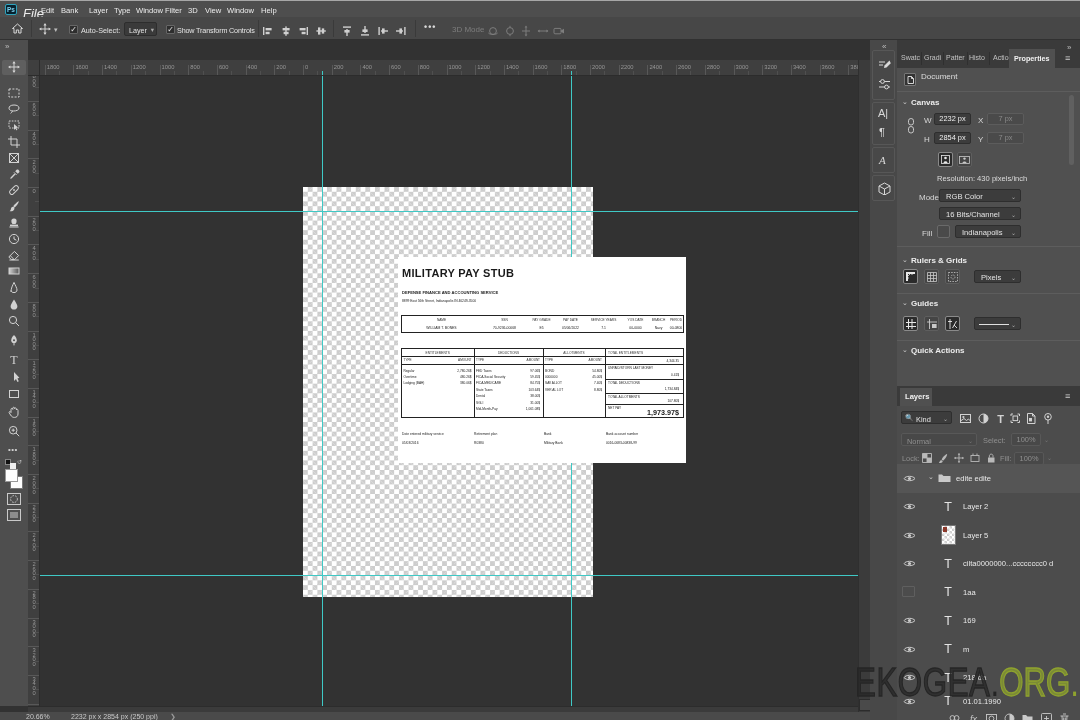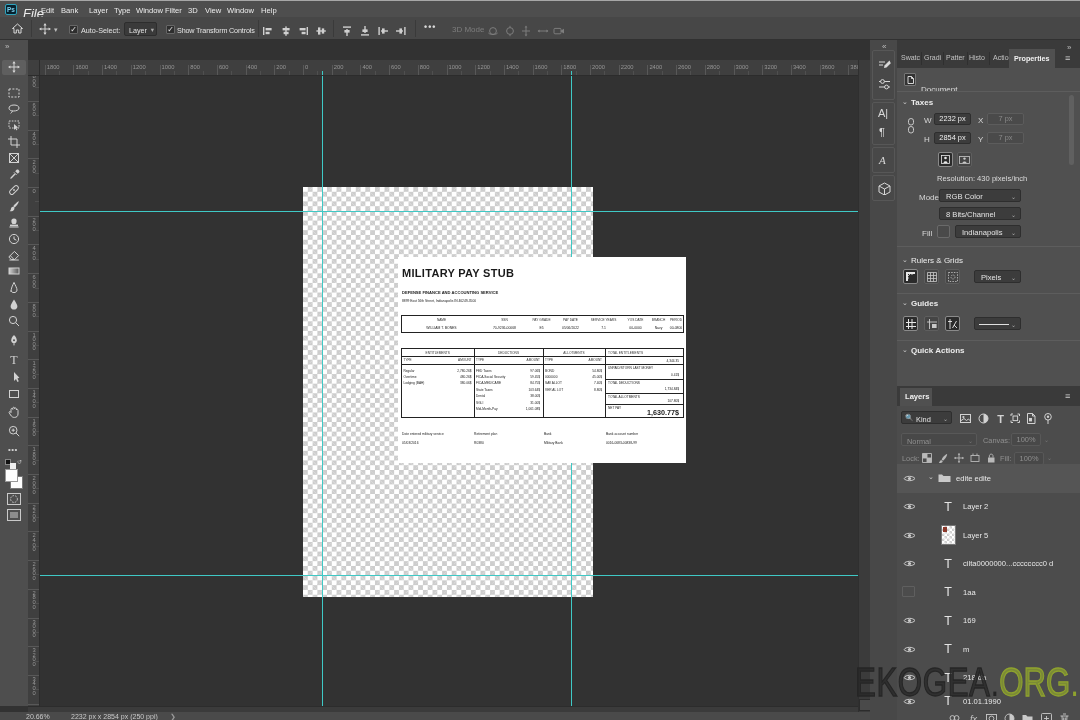--- a/index.html
+++ b/index.html
@@ -560,21 +560,21 @@
 <div class="abs" style="left:3px;top:16.5px;font-size:3.2px;color:#222;">UNPAID/STORN LAST MONEY</div>
 <div class="abs" style="left:0px;top:23.5px;width:74px;text-align:right;font-size:3.2px;color:#181818;">0.41$</div>
 <div class="abs" style="left:0;top:29.7px;width:78px;height:0.8px;background:#222;"></div>
 <div class="abs" style="left:3px;top:31.5px;font-size:3.2px;color:#222;">TOTAL DEDUCTIONS</div>
 <div class="abs" style="left:0px;top:37.8px;width:74px;text-align:right;font-size:3.2px;color:#181818;">1,734.84$</div>
 <div class="abs" style="left:0;top:43.7px;width:78px;height:0.8px;background:#222;"></div>
 <div class="abs" style="left:3px;top:45.5px;font-size:3.2px;color:#222;">TOTAL ALLOTMENTS</div>
 <div class="abs" style="left:0px;top:49.8px;width:74px;text-align:right;font-size:3.2px;color:#181818;">107.80$</div>
 <div class="abs" style="left:0;top:55.3px;width:78px;height:0.8px;background:#222;"></div>
 <div class="abs" style="left:3px;top:57px;font-size:3.2px;color:#222;">NET PAY</div>
-<div class="abs" style="left:0px;top:58.5px;width:74px;text-align:right;font-size:7.2px;font-weight:bold;color:#181818;">1,630.77$</div>
+<div class="abs" style="left:0px;top:58.5px;width:74px;text-align:right;font-size:7.2px;font-weight:bold;color:#181818;">1,973.97$</div>
 </div>
 </div>
 <div class="abs" style="left:4px;top:175px;font-size:3.3px;color:#222;">Date entered military service</div>
 <div class="abs" style="left:4px;top:183.5px;font-size:3.3px;color:#222;">05/03/2016</div>
 <div class="abs" style="left:76px;top:175px;font-size:3.3px;color:#222;">Retirement plan</div>
 <div class="abs" style="left:76px;top:183.5px;font-size:3.3px;color:#222;">R0380</div>
 <div class="abs" style="left:146px;top:175px;font-size:3.3px;color:#222;">Bank</div>
 <div class="abs" style="left:146px;top:183.5px;font-size:3.3px;color:#222;">Military Bank</div>
 <div class="abs" style="left:208px;top:175px;font-size:3.3px;color:#222;">Bank account number</div>
 <div class="abs" style="left:208px;top:183.5px;font-size:3.3px;color:#222;">0016-0683-00838-99</div>
@@ -626,24 +626,24 @@
 <div class="abs" style="left:113px;top:3px;width:1px;height:13px;background:#2f2f2f;"></div>
 <div class="abs" style="left:112px;top:0;width:46px;height:19px;background:#505050;"></div>
 <div class="abs" style="left:117px;top:5px;font-size:7.2px;font-weight:bold;color:#f2f2f2;">Properties</div>
 <div class="abs" style="left:168px;top:4px;font-size:9px;color:#cfcfcf;">≡</div>
 </div>
 <div class="abs" style="left:170px;top:3px;font-size:8px;color:#bdbdbd;">»</div>
 <div class="abs" style="left:7px;top:33px;width:12px;height:13px;background:#333;border:1px solid #777;border-radius:1px;"></div>
 <svg class="ic" style="left:10px;top:36px" width="7" height="8" viewBox="0 0 7 8">
         <path d="M1 0.5 L4.5 0.5 L6.5 2.5 L6.5 7.5 L1 7.5 Z M4.5 0.5 L4.5 2.5 L6.5 2.5" stroke="#e8e8e8" fill="none" stroke-width="0.9"></path>
       </svg>
-<div class="abs" style="left:24px;top:45px;font-size:8px;color:#dddddd;">Document</div>
+<div class="abs" style="left:24px;top:32px;font-size:8px;color:#dddddd;">Document</div>
 <div class="abs" style="left:0;top:51px;width:183px;height:1px;background:#5d5d5d;"></div>
 <div class="abs" style="left:5px;top:58px;font-size:7px;color:#cfcfcf;">⌄</div>
-<div class="abs" style="left:14px;top:58px;font-size:8px;font-weight:bold;color:#ececec;">Taxes</div>
+<div class="abs" style="left:14px;top:58px;font-size:8px;font-weight:bold;color:#ececec;">Canvas</div>
 <svg class="ic" style="left:10px;top:78px" width="8" height="16" viewBox="0 0 8 16">
         <rect x="1.5" y="0.5" width="5" height="6.5" rx="2.4" stroke="#c9c9c9" fill="none"></rect>
         <rect x="1.5" y="8.5" width="5" height="6.5" rx="2.4" stroke="#c9c9c9" fill="none"></rect>
       </svg>
 <div class="abs" style="left:27px;top:76px;font-size:8px;color:#d6d6d6;">W</div>
 <div class="abs" style="left:37px;top:73px;width:37px;height:12px;background:#3c3c3c;border:1px solid #2e2e2e;border-radius:2px;color:#eee;font-size:7.4px;line-height:10px;text-align:center;">2232 px</div>
 <div class="abs" style="left:81px;top:76px;font-size:8px;color:#d6d6d6;">X</div>
 <div class="abs" style="left:90px;top:73px;width:37px;height:12px;background:#4a4a4a;border:1px solid #5c5c5c;border-radius:2px;color:#8a8a8a;font-size:7.4px;line-height:10px;text-align:center;">7 px</div>
 <div class="abs" style="left:27px;top:95px;font-size:8px;color:#d6d6d6;">H</div>
 <div class="abs" style="left:37px;top:92px;width:37px;height:12px;background:#3c3c3c;border:1px solid #2e2e2e;border-radius:2px;color:#eee;font-size:7.4px;line-height:10px;text-align:center;">2854 px</div>
@@ -661,32 +661,32 @@
         <circle cx="5.5" cy="2.6" r="1.2" fill="#c9c9c9"></circle>
         <path d="M3.5 7 C3.5 5 7.5 5 7.5 7 Z" fill="#c9c9c9"></path>
       </svg>
 <div class="abs" style="left:40px;top:134px;font-size:7.6px;color:#dcdcdc;">Resolution: 430 pixels/inch</div>
 <div class="abs" style="left:22px;top:153px;font-size:8px;color:#d6d6d6;">Mode</div>
 <div class="abs" style="left:42px;top:149px;width:82px;height:13px;background:#3c3c3c;border:1px solid #2e2e2e;border-radius:2px;">
         <span style="position:absolute;left:6px;top:2px;font-size:7.6px;color:#e4e4e4;">RGB Color</span>
         <span style="position:absolute;right:4px;top:3px;font-size:6px;color:#b0b0b0;">⌄</span>
       </div>
 <div class="abs" style="left:42px;top:167px;width:82px;height:13px;background:#3c3c3c;border:1px solid #2e2e2e;border-radius:2px;">
-        <span style="position:absolute;left:6px;top:2px;font-size:7.6px;color:#e4e4e4;">8 Bits/Channel</span>
+        <span style="position:absolute;left:6px;top:2px;font-size:7.6px;color:#e4e4e4;">16 Bits/Channel</span>
         <span style="position:absolute;right:4px;top:3px;font-size:6px;color:#b0b0b0;">⌄</span>
       </div>
 <div class="abs" style="left:25px;top:189px;font-size:8px;color:#d6d6d6;">Fill</div>
 <div class="abs" style="left:40px;top:185px;width:13px;height:13px;background:#4a4a4a;border:1px solid #6a6a6a;border-radius:2px;"></div>
 <div class="abs" style="left:58px;top:185px;width:66px;height:13px;background:#3c3c3c;border:1px solid #2e2e2e;border-radius:2px;">
         <span style="position:absolute;left:6px;top:2px;font-size:7.6px;color:#e4e4e4;">Indianapolis</span>
         <span style="position:absolute;right:4px;top:3px;font-size:6px;color:#b0b0b0;">⌄</span>
       </div>
 <div class="abs" style="left:0;top:206px;width:183px;height:1px;background:#5d5d5d;"></div>
 <div class="abs" style="left:5px;top:216px;font-size:7px;color:#cfcfcf;">⌄</div>
-<div class="abs" style="left:14px;top:216px;font-size:8px;font-weight:normal;color:#ececec;">Rulers &amp; Grids</div>
+<div class="abs" style="left:14px;top:216px;font-size:8px;font-weight:bold;color:#ececec;">Rulers &amp; Grids</div>
 <div class="abs" style="left:6px;top:229px;width:15px;height:15px;background:#2b2b2b;border:1px solid #8a8a8a;border-radius:2px;"></div>
 <svg class="ic" style="left:8.5px;top:231.5px" width="10" height="10" viewBox="0 0 10 10">
         <path d="M1 9 L1 1 L9 1" stroke="#e8e8e8" stroke-width="2" fill="none"></path>
         <path d="M3.5 1 L3.5 3 M6 1 L6 3 M1 3.5 L3 3.5 M1 6 L3 6" stroke="#e8e8e8" stroke-width="0.8"></path>
       </svg>
 <div class="abs" style="left:27px;top:229px;width:15px;height:15px;background:#454545;border:1px solid #5e5e5e;border-radius:2px;"></div>
 <svg class="ic" style="left:29.5px;top:231.5px" width="10" height="10" viewBox="0 0 10 10">
         <path d="M0.5 0.5 H9.5 V9.5 H0.5 Z M3.5 0.5 V9.5 M6.5 0.5 V9.5 M0.5 3.5 H9.5 M0.5 6.5 H9.5" stroke="#c9c9c9" stroke-width="0.8" fill="none"></path>
       </svg>
 <div class="abs" style="left:48px;top:229px;width:15px;height:15px;background:#454545;border:1px solid #5e5e5e;border-radius:2px;"></div>
@@ -758,21 +758,21 @@
       </svg>
 <svg class="ic" style="left:146px;top:27px" width="11" height="11" viewBox="0 0 11 11">
         <circle cx="5" cy="3.8" r="3.3" stroke="#d2d2d2" stroke-width="1" fill="none"></circle>
         <circle cx="5" cy="3.8" r="1.2" fill="#d2d2d2"></circle>
         <path d="M5 7 L5 11" stroke="#d2d2d2" stroke-width="1" fill="none"></path>
       </svg>
 <div class="abs" style="left:4px;top:47px;width:76px;height:13px;background:#484848;border:1px solid #585858;border-radius:2px;">
         <span style="position:absolute;left:5px;top:2.5px;font-size:7.4px;color:#909090;">Normal</span>
         <span style="position:absolute;right:3px;top:3px;font-size:6px;color:#777;">⌄</span>
       </div>
-<div class="abs" style="left:86px;top:50px;font-size:7.4px;color:#909090;">Canvas:</div>
+<div class="abs" style="left:86px;top:50px;font-size:7.4px;color:#909090;">Select:</div>
 <div class="abs" style="left:114px;top:47px;width:30px;height:13px;background:#484848;border:1px solid #585858;border-radius:2px;color:#909090;font-size:7.4px;line-height:11px;text-align:center;">100%</div>
 <div class="abs" style="left:147px;top:50px;font-size:6px;color:#777;">⌄</div>
 <div class="abs" style="left:5px;top:68px;font-size:7.4px;color:#909090;">Lock:</div>
 <svg class="ic" style="left:25px;top:66.5px" width="11" height="11" viewBox="0 0 11 11">
         <path d="M0.5 0.5 H9.5 V9.5 H0.5 Z M5 0.5 V9.5 M0.5 5 H9.5" stroke="#b9b9b9" stroke-width="0.9" fill="none"></path>
         <rect x="0.5" y="0.5" width="4.5" height="4.5" fill="#b9b9b9"></rect>
         <rect x="5" y="5" width="4.5" height="4.5" fill="#b9b9b9"></rect>
       </svg>
 <svg class="ic" style="left:41px;top:66.5px" width="11" height="11" viewBox="0 0 11 11">
         <path d="M8.6 1 C6.4 2.4 4.4 4.8 3.6 6.4 L5 7.8 C6.8 6.6 8.6 4 9.2 1.6 Z" fill="#b9b9b9"></path>

